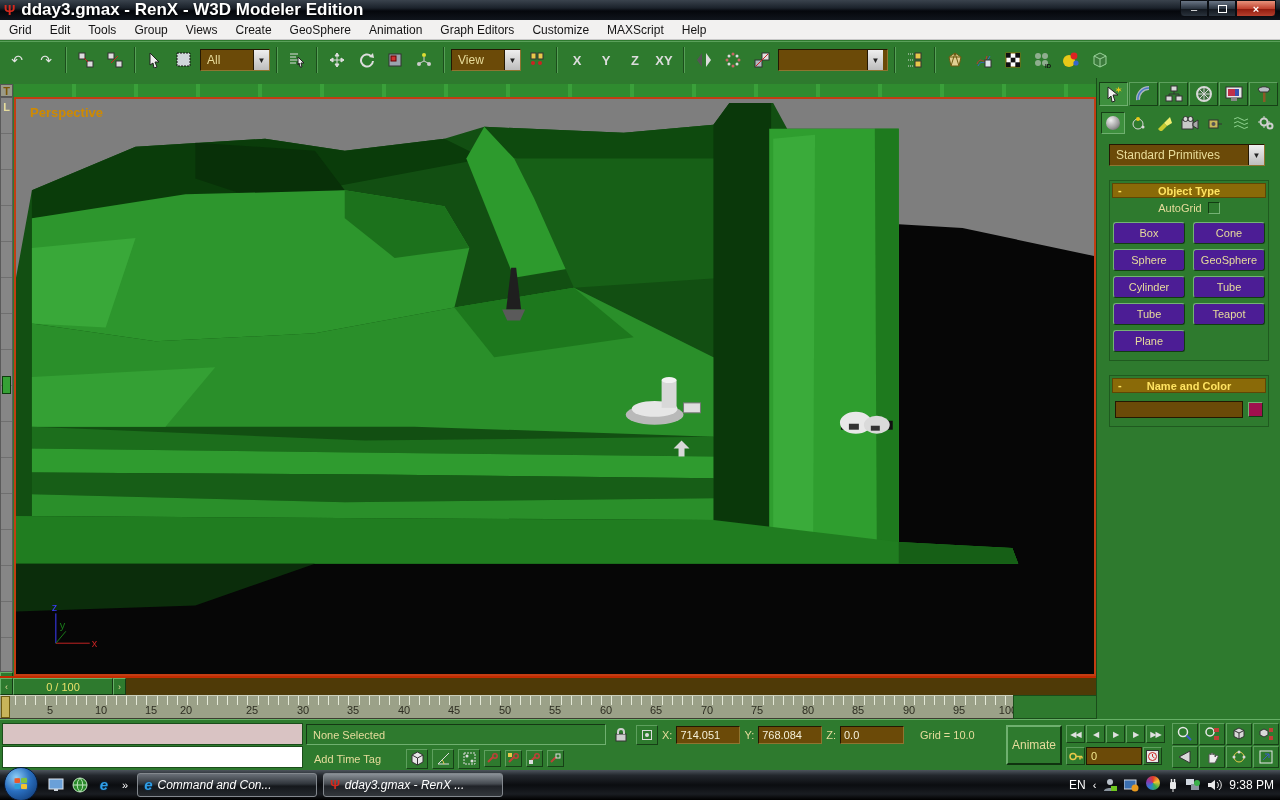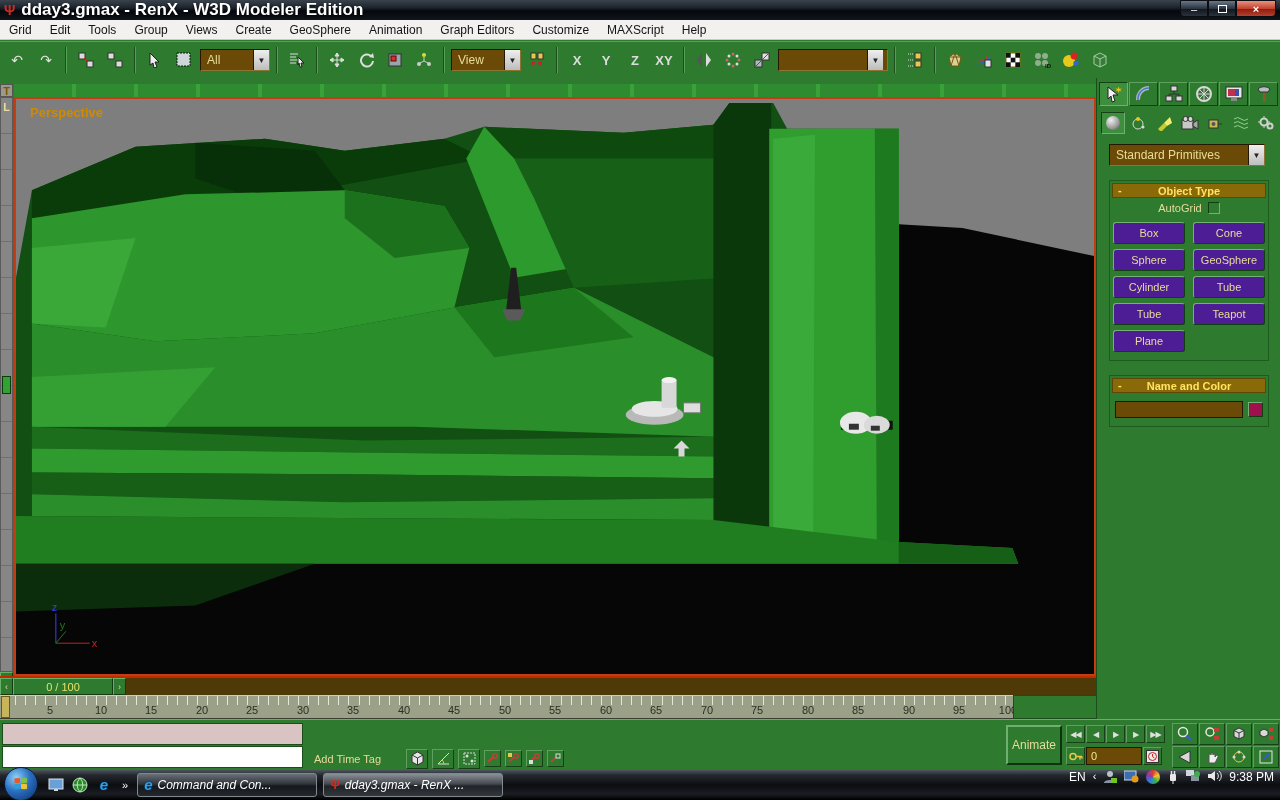--- a/index.html
+++ b/index.html
@@ -113,21 +113,21 @@
     border:1px solid #0a1c38; display:flex; align-items:center; justify-content:center; }
   #flag { width:14px; height:12px; display:grid; grid-template-columns:6px 6px; grid-template-rows:5px 5px; gap:1px; transform:perspective(40px) rotateY(-14deg); }
   #flag i { border-radius:1px; }
   .ql { width:20px; height:20px; display:flex; align-items:center; justify-content:center; margin:0 2px; font-size:13px; }
   .chev { color:#fff; font-size:11px; margin:0 6px; }
   .task { width:180px; height:24px; margin:0 3px; border-radius:3px;
     background:linear-gradient(#6a7078 0%, #30353b 45%, #15181c 55%, #24282d 100%);
     border:1px solid #83888e; display:flex; align-items:center; gap:5px; padding:0 6px; color:#fff; font-size:12px; }
   .task.active { background:linear-gradient(#8a9097 0%, #44494f 45%, #202328 55%, #33373c 100%); }
   .task .tlabel { white-space:nowrap; overflow:hidden;font-style:italic; }
-  #tray { position:absolute; right:6px; top:0; height:30px; display:flex; gap:7px; color:#fff; }
+  #tray { position:absolute; right:6px; top:0; height:30px; display:flex; align-items:center; gap:7px; color:#fff; }
   #tray .lang { font-size:12px; }
   #clock { font-size:12px; }
   .eicon { color:#2f9fe8; font-weight:bold; font-style:italic; font-size:15px; line-height:14px; text-shadow:0 0 2px #063a66; }
 
   
   #cmdpanel { position:absolute; left:1096px; top:78px; width:184px; height:641px; background:#2e7a2e; border-left:1px solid #1a4d1a; }
   #cptabs { display:flex; padding:4px 2px 0 2px; gap:1px; }
   .cptab { width:29px; height:24px; background:#2e7a2e; border:1px solid #5ea05e; border-bottom-color:#164016; border-right-color:#164016;
     display:flex; align-items:center; justify-content:center; }
   .cptab.sel { background:#3d8f3d; border-color:#164016 #6fb06f #6fb06f #164016; }
@@ -448,21 +448,21 @@
     <div class="tickbtn">‹</div>
     <div id="tslider">0 / 100</div>
     <div class="tickbtn">›</div>
   </div>
 
   <div id="ruler">
     <div class="ticks"></div>
     <span class="rlabel" style="left:50px">5</span>
     <span class="rlabel" style="left:101px">10</span>
     <span class="rlabel" style="left:151px">15</span>
-    <span class="rlabel" style="left:202px">20</span>
+    <span class="rlabel" style="left:186px">20</span>
     <span class="rlabel" style="left:252px">25</span>
     <span class="rlabel" style="left:303px">30</span>
     <span class="rlabel" style="left:353px">35</span>
     <span class="rlabel" style="left:404px">40</span>
     <span class="rlabel" style="left:454px">45</span>
     <span class="rlabel" style="left:505px">50</span>
     <span class="rlabel" style="left:555px">55</span>
     <span class="rlabel" style="left:606px">60</span>
     <span class="rlabel" style="left:656px">65</span>
     <span class="rlabel" style="left:707px">70</span>
@@ -474,20 +474,42 @@
     <span class="rlabel" style="left:1008px">100</span>
   </div>
   <div id="timecursor"></div>
   <div id="rulerfill"></div>
 
   <div id="statusbar">
     <div id="listener">
       <input id="mlpink" type="text" style="">
       <input id="mlwhite" type="text" style="">
     </div>
+    <div class="srow" id="srow1">
+      <div class="sfield" id="selfield">None Selected</div>
+      <div class="sicon" style="border-color:transparent">
+          <svg width="12" height="14">
+            <rect x="1" y="6" width="10" height="7" fill="#cfcfcf" stroke="#333"></rect>
+            <path d="M3 6V4a3 3 0 016 0v2" fill="none" stroke="#cfcfcf" stroke-width="2"></path>
+          </svg>
+        </div>
+      <div class="sicon">
+          <svg width="10" height="10">
+            <rect x="0.5" y="0.5" width="9" height="9" fill="none" stroke="#ddd"></rect>
+            <circle cx="5" cy="5" r="2" fill="#ddd"></circle>
+          </svg>
+        </div>
+      <span class="coordlbl">X:</span>
+      <input class="coordval" type="text" value="714.051" style="">
+      <span class="coordlbl">Y:</span>
+      <input class="coordval" type="text" value="768.084" style="">
+      <span class="coordlbl">Z:</span>
+      <input class="coordval" type="text" value="0.0" style="">
+      <span class="coordlbl" style="margin-left:12px">Grid = 10.0</span>
+    </div>
     <div class="srow" id="srow2">
       <span id="addtag">Add Time Tag</span>
       <div class="sicon">
           <svg width="15" height="15">
             <path d="M7.5 1 13 4v7l-5.5 3L2 11V4z" fill="#e6e6e6" stroke="#333"></path>
             <path d="M2 4l5.5 3L13 4M7.5 7v7" stroke="#333" fill="none"></path>
           </svg>
         </div>
       <div class="sicon">
           <svg width="15" height="15">

